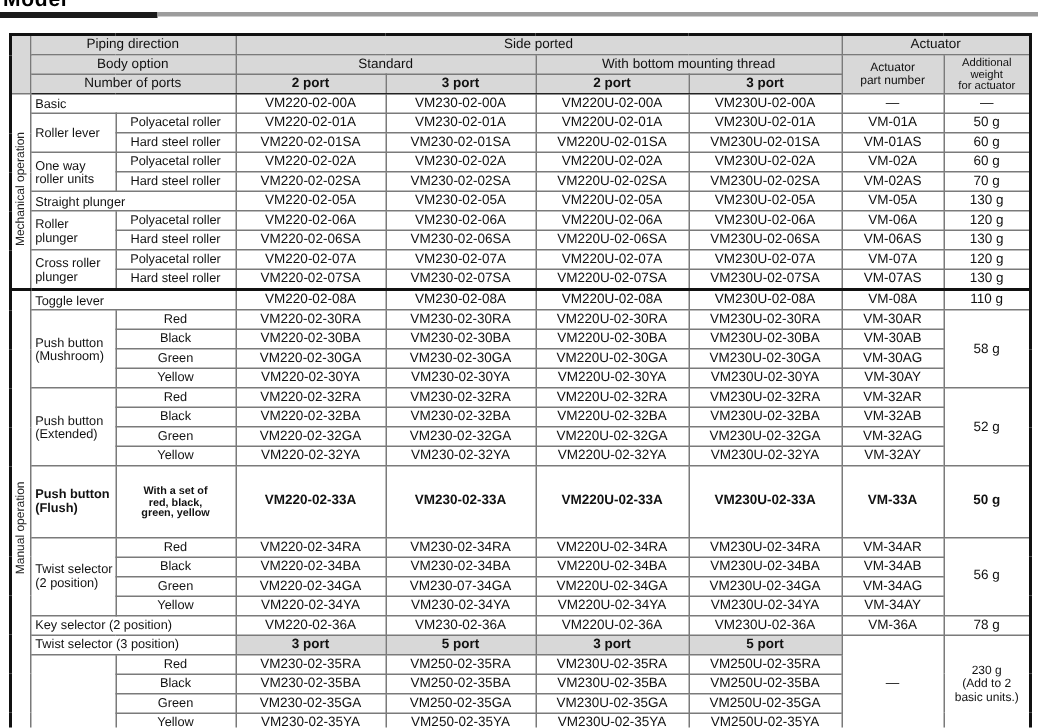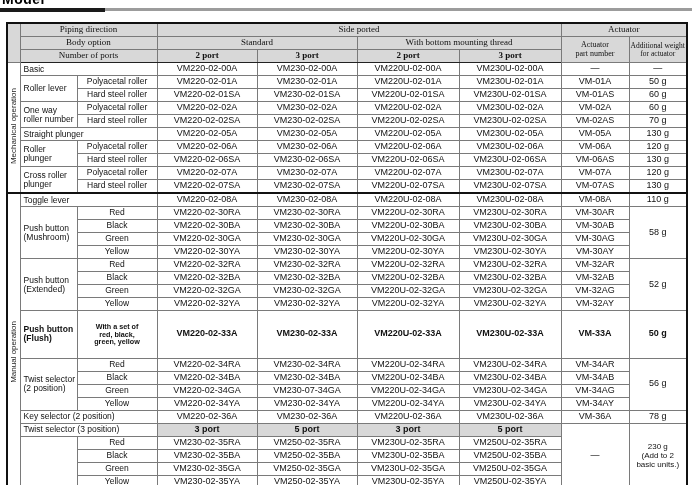--- a/index.html
+++ b/index.html
@@ -22,21 +22,21 @@
     border-collapse:collapse;table-layout:fixed;
     border:2px solid #111;
   }
   td{
     border:1px solid #7a7a7a;
     padding:0 1px;height:12px;
     font-size:9px;line-height:1.1;
     text-align:center;vertical-align:middle;
     overflow:hidden;white-space:nowrap;
   }
-  thead td{height:12px;font-family:Liberation Serif, serif;}
+  thead td{height:12px;}
   .c-hd{background:#d8d8d8;}
   .c-hd2{font-size:8px;white-space:pre-line;line-height:1.05;}
   .c-hd2s{font-size:7.5px;}
   .c-portb{font-weight:bold;}
   .c-sub{background:#d8d8d8;font-weight:bold;}
   .c-name{text-align:left;padding-left:3px;font-size:8.5px;white-space:normal;line-height:1.05;}
   .c-variant{font-size:8.5px;}
   .c-vsm{font-size:7.2px;white-space:normal;line-height:1.05;padding:12px;}
   .c-pn{}
   .c-wt3{font-size:8px;white-space:pre-line;line-height:1.15;}
@@ -121,21 +121,21 @@
       <tr>
         <td class="c-variant">Hard steel roller</td>
         <td class="c-pn">VM220-02-01SA</td>
         <td class="c-pn">VM230-02-01SA</td>
         <td class="c-pn">VM220U-02-01SA</td>
         <td class="c-pn">VM230U-02-01SA</td>
         <td class="c-pn">VM-01AS</td>
         <td class="c-pn">60 g</td>
       </tr>
       <tr class="gs">
-        <td class="c-name" rowspan="2">One way roller number</td>
+        <td class="c-name" rowspan="2">One way roller units</td>
         <td class="c-variant">Polyacetal roller</td>
         <td class="c-pn">VM220-02-02A</td>
         <td class="c-pn">VM230-02-02A</td>
         <td class="c-pn">VM220U-02-02A</td>
         <td class="c-pn">VM230U-02-02A</td>
         <td class="c-pn">VM-02A</td>
         <td class="c-pn">60 g</td>
       </tr>
       <tr>
         <td class="c-variant">Hard steel roller</td>

